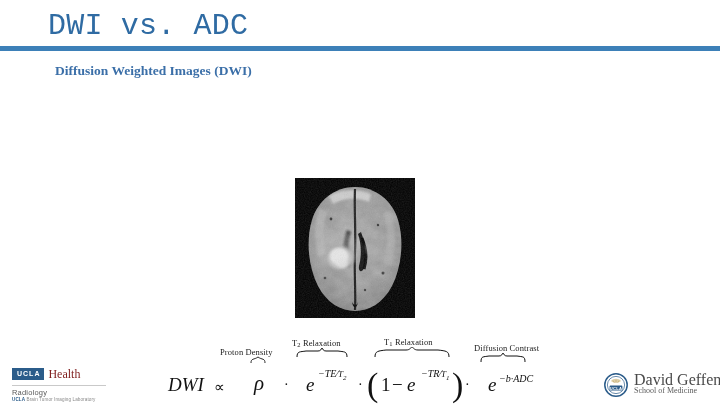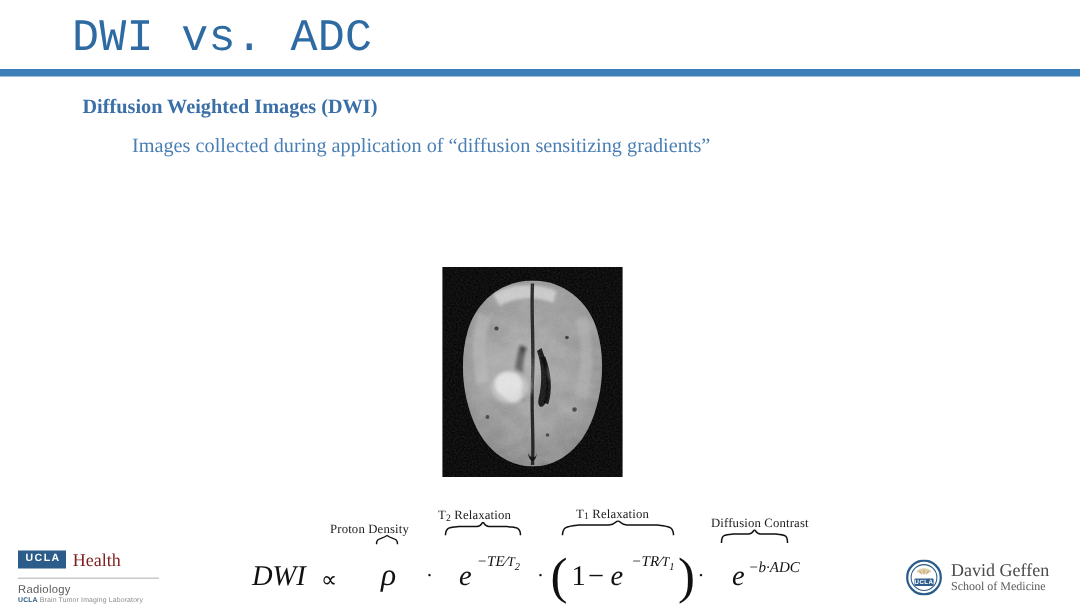--- a/index.html
+++ b/index.html
@@ -213,40 +213,39 @@
     height: 24px;
   }
   .geffen-text {
     position: absolute;
     left: 30px;
     top: 2px;
     font-family: "Liberation Serif", serif;
     color: #4a4a4a;
   }
   .geffen-l1 {
-    font-size: 12px;
+    font-size: 16px;
     line-height: 12px;
     white-space: nowrap;
   }
   .geffen-l2 {
     font-size: 8px;
     line-height: 10px;
     white-space: nowrap;
     color: #5a5a5a;
   }
 </style>
 </head>
 <body>
 
 <div class="slide-title">DWI vs. ADC</div>
 <div class="title-rule"></div>
 
 <div class="body-block">
   <p class="lvl1">Diffusion Weighted Images (DWI)</p>
-  <p class="lvl2">Images collected during application of “diffusion sensitizing gradients”</p>
 </div>
 
 <div class="mri-wrap">
   <svg width="120" height="140" viewBox="0 0 120 140">
     <defs>
       <filter id="grain">
         <feTurbulence type="fractalNoise" baseFrequency="0.85" numOctaves="4" seed="7" result="n"></feTurbulence>
         <feColorMatrix type="saturate" values="0"></feColorMatrix>
         <feComponentTransfer>
           <feFuncA type="linear" slope="0.55"></feFuncA>

